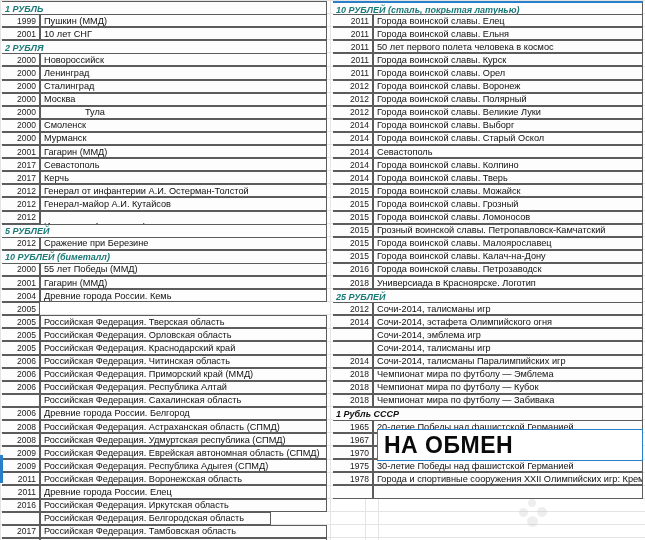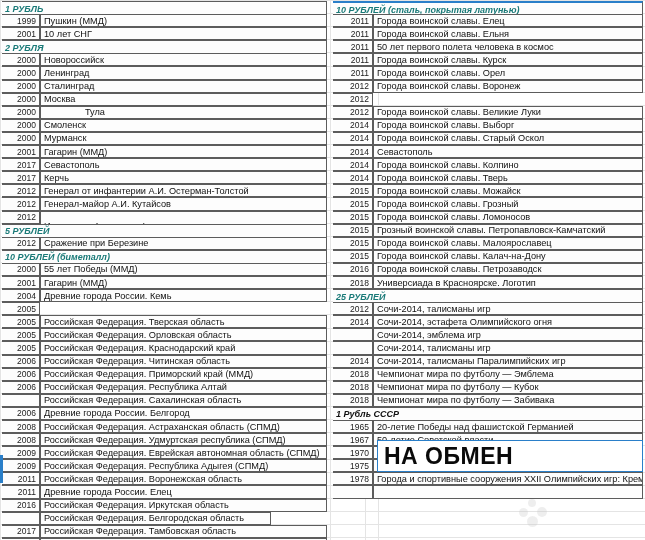--- a/index.html
+++ b/index.html
@@ -333,20 +333,21 @@
       <div class="row" style="height: 13.1px;">
         <div class="cell c-year" style="width: 40px; height: 13.1px;">2011</div>
         <div class="cell c-name" style="width: 270px; height: 13.1px;">Города воинской славы. Орел</div>
       </div>
       <div class="row" style="height: 13.1px;">
         <div class="cell c-year" style="width: 40px; height: 13.1px;">2012</div>
         <div class="cell c-name" style="width: 270px; height: 13.1px;">Города воинской славы. Воронеж</div>
       </div>
       <div class="row" style="height: 13.1px;">
         <div class="cell c-year" style="width: 40px; height: 13.1px;">2012</div>
+        <div class="cell c-name" style="width: 270px; height: 13.1px;">Города воинской славы. Полярный</div>
       </div>
       <div class="row" style="height: 13.1px;">
         <div class="cell c-year" style="width: 40px; height: 13.1px;">2012</div>
         <div class="cell c-name" style="width: 270px; height: 13.1px;">Города воинской славы. Великие Луки</div>
       </div>
       <div class="row" style="height: 13.1px;">
         <div class="cell c-year" style="width: 40px; height: 13.1px;">2014</div>
         <div class="cell c-name" style="width: 270px; height: 13.1px;">Города воинской славы. Выборг</div>
       </div>
       <div class="row" style="height: 13.1px;">
@@ -456,21 +457,21 @@
         <div class="cell c-name" style="width: 270px; height: 13.1px;">Города и спортивные сооружения XXII Олимпийских игр: Кремль</div>
       </div>
       <div class="row" style="height: 13.1px;">
         <div class="cell c-year blank" style="width: 40px; height: 13.1px;"></div>
         <div class="cell c-name" style="width: 270px; height: 13.1px;"></div>
       </div>
     </div>
 
   <div class="sel-marker" style="left:0px;top:455px;height:28px;"></div>
 
-  <div class="na-obmen" style="left:377px;top:440px;width:266px;height:32px;">НА ОБМЕН</div>
+  <div class="na-obmen" style="left:377px;top:429px;width:266px;height:32px;">НА ОБМЕН</div>
 
   <div class="watermark" style="left:518px;top:498px;">
     <div class="wm-mark">
       <div class="wm-dot" style="left:1px;top:10px;width:9px;height:9px;"></div>
       <div class="wm-dot" style="left:10px;top:1px;width:8px;height:8px;"></div>
       <div class="wm-dot" style="left:19px;top:9px;width:10px;height:10px;"></div>
       <div class="wm-dot" style="left:9px;top:18px;width:11px;height:11px;"></div>
     </div>
   </div>
 

